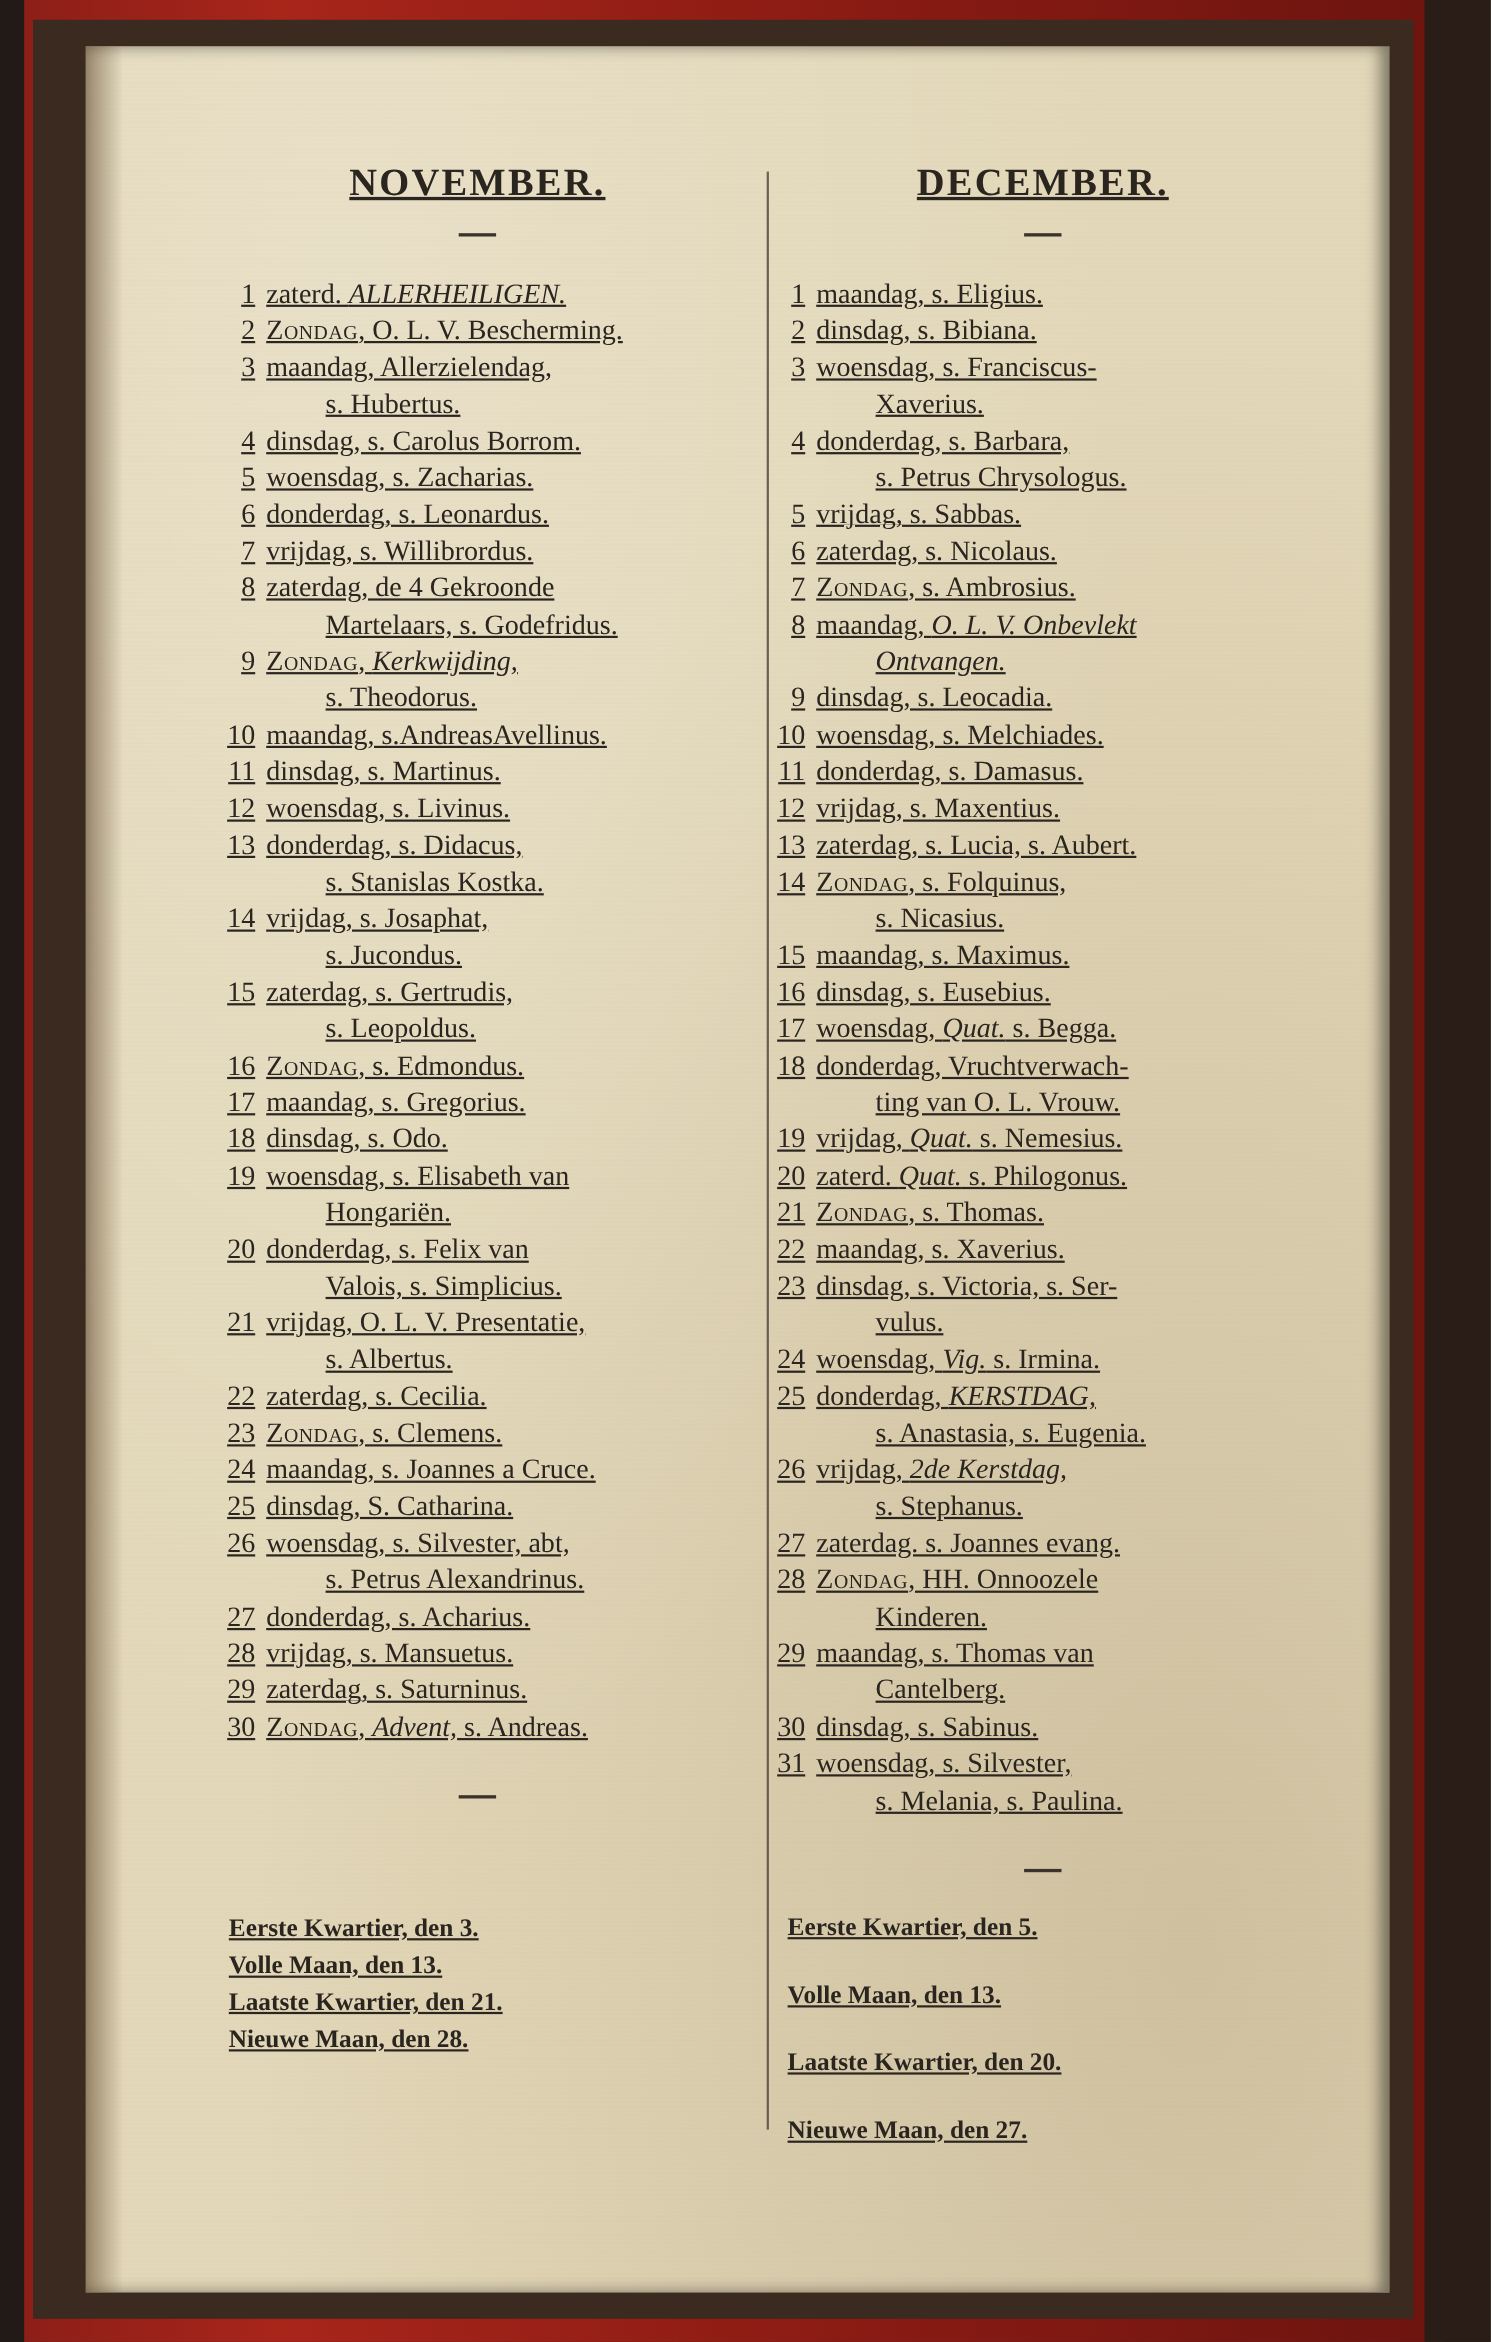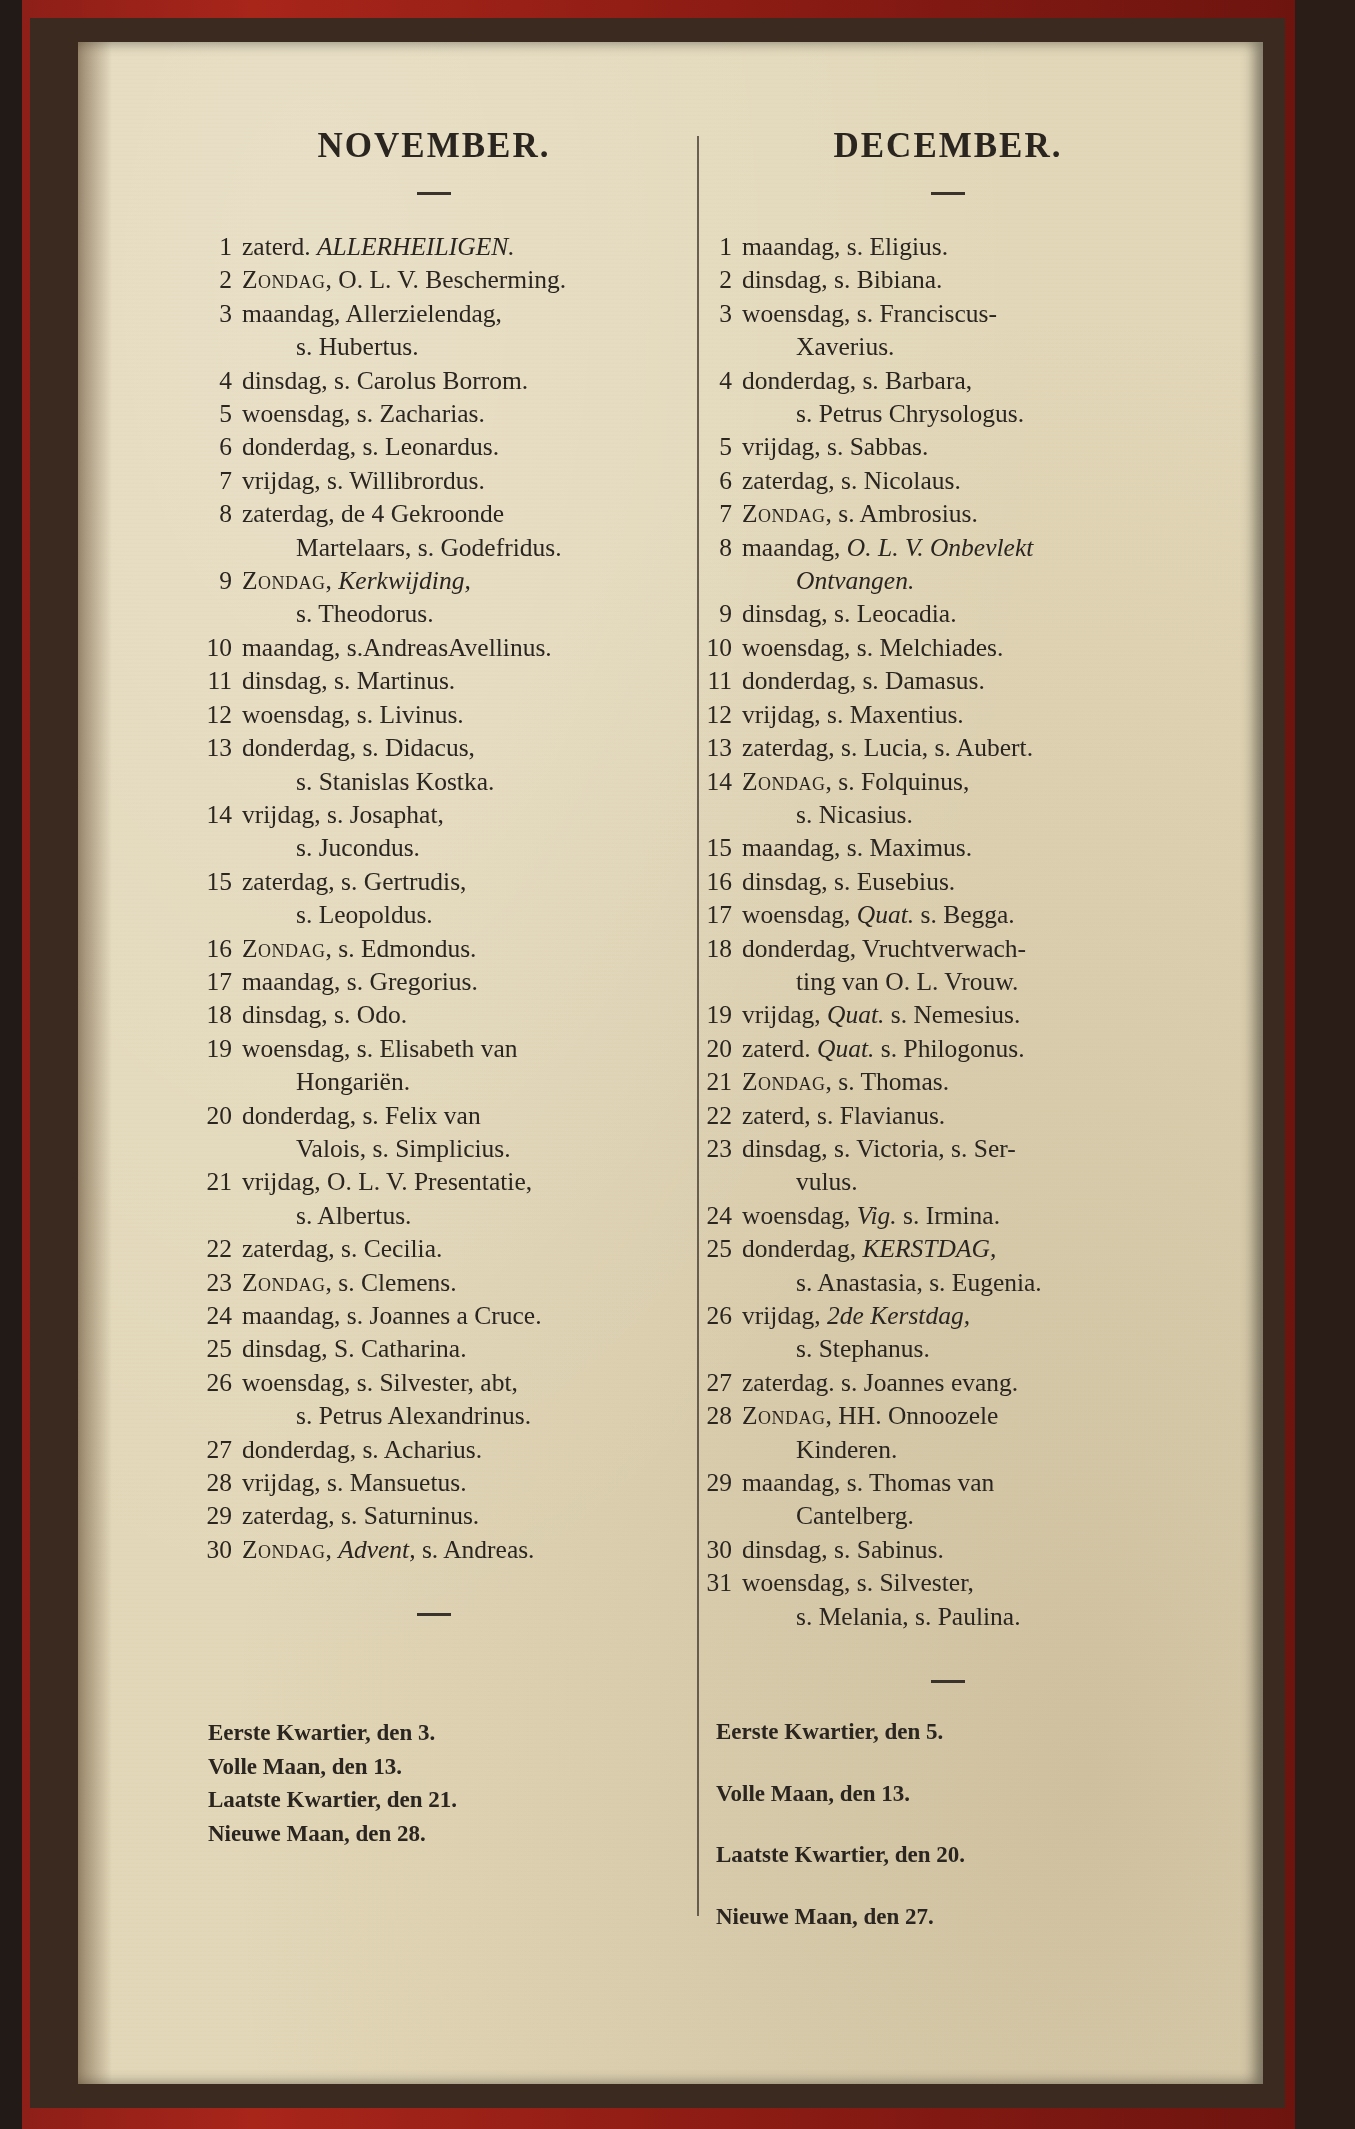--- a/index.html
+++ b/index.html
@@ -73,24 +73,25 @@
     inset: 0;
     opacity: .35;
     background-image:
       repeating-linear-gradient(0deg, rgba(160,140,100,0.06) 0px, rgba(160,140,100,0.06) 1px, rgba(0,0,0,0) 2px, rgba(0,0,0,0) 4px);
     pointer-events: none;
   }
 
   .content {
     position: absolute;
     left: 120px;
-    top: 84px;
+    top: 104px;
     width: 1000px;
     height: 1870px;
     color: #2b2520;
+    text-decoration: underline;
   }
 
   .columns {
     display: flex;
     width: 100%;
     height: 100%;
   }
   .col {
     position: relative;
     width: 50%;
@@ -469,21 +470,21 @@
               <li>
                 <span class="daynum">20</span>
                 <span class="daytext"><span>zaterd. </span><span class="it">Quat.</span><span> s. Philogonus.</span></span>
               </li>
               <li>
                 <span class="daynum">21</span>
                 <span class="daytext"><span class="sc">Zondag</span><span>, s. Thomas.</span></span>
               </li>
               <li>
                 <span class="daynum">22</span>
-                <span class="daytext"><span>zaterd, s. Flavianus.</span></span>
+                <span class="daytext"><span>maandag, s. Xaverius.</span></span>
               </li>
               <li>
                 <span class="daynum">23</span>
                 <span class="daytext"><span>dinsdag, s. Victoria, s. Ser-</span></span>
               </li>
               <li>
                 <span class="daynum"></span>
                 <span class="daytext cont"><span>vulus.</span></span>
               </li>
               <li>

